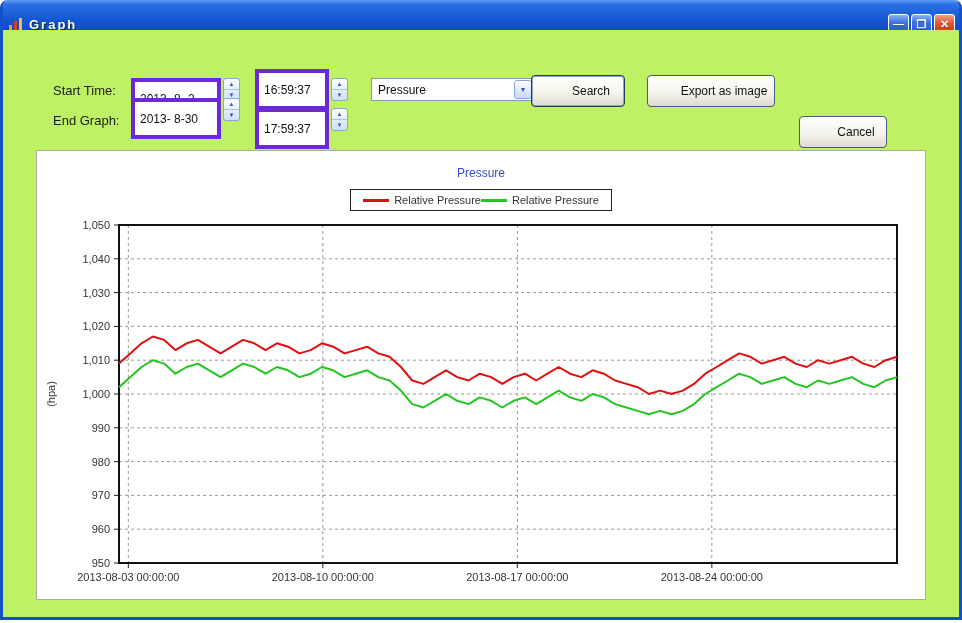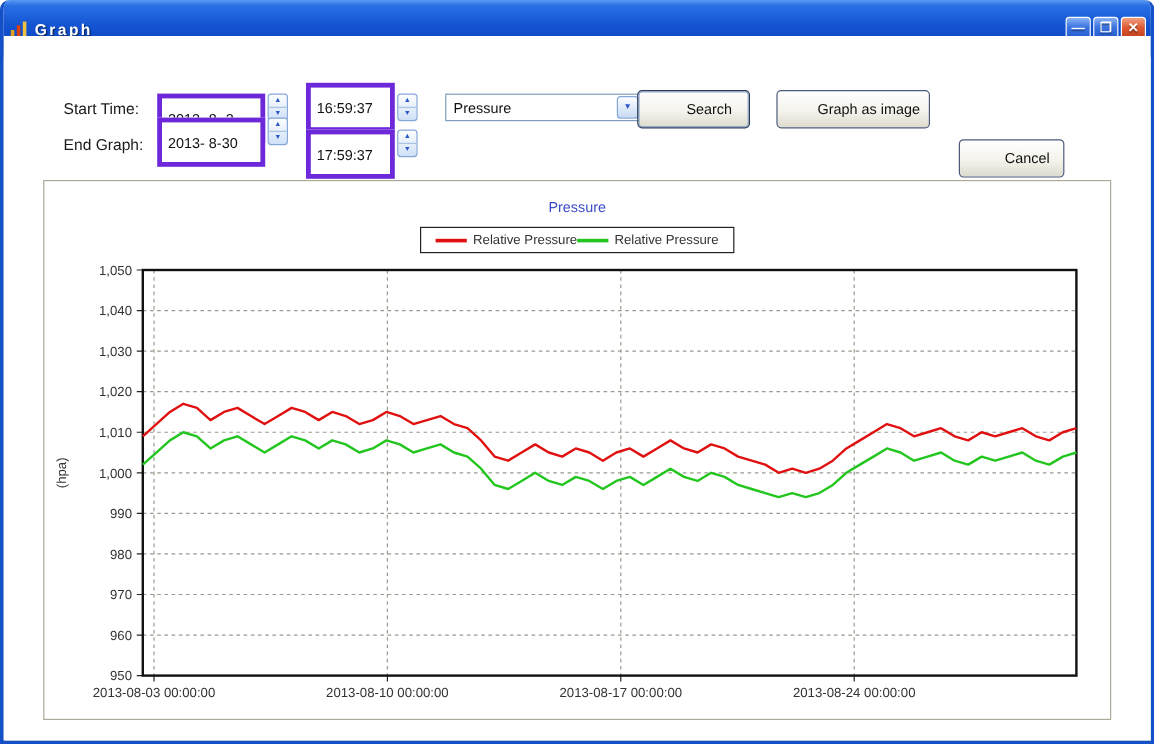--- a/index.html
+++ b/index.html
@@ -23,21 +23,21 @@
   }
   .win-buttons { display:flex; gap:2px; }
   .win-btn {
     width:21px; height:21px; border-radius:3px; border:1px solid #fff;
     color:#fff; font-size:11px; font-weight:bold; line-height:19px; text-align:center;
     cursor:default; text-shadow:0 1px 1px rgba(0,0,0,.4);
   }
   .win-btn.min, .win-btn.max { background:linear-gradient(180deg,#8ab2f4,#3c74e0 40%,#1d55cc); }
   .win-btn.close { background:linear-gradient(180deg,#f0a080,#dd5630 45%,#b83a16); }
 
-  .client { position:absolute; top:30px; left:0; right:0; bottom:0; background:#ffffff; }
+  .client { position:absolute; top:30px; left:0; right:0; bottom:0; background:#bef264; }
 
   
   .toolbar { position:absolute; top:0; left:0; right:0; height:118px; }
   .field-label { position:absolute; font-size:13px; color:#1a1a1a; }
   .lbl-start { left:50px; top:53px; }
   .lbl-end   { left:50px; top:83px; }
 
   .spin-group { position:absolute; display:flex; align-items:stretch; height:23px; }
   .sg-start-date { left:128px; top:48px; }
   .sg-start-time { left:252px; top:48px;align-items:center; }
@@ -156,21 +156,21 @@
           <div class="spin-btn">▼</div>
         </div>
       </div>
 
       <div class="combo">
         <span class="combo-value">Pressure</span>
         <span class="combo-btn">▼</span>
       </div>
 
       <button class="xp-button btn-search">Search</button>
-      <button class="xp-button btn-export">Graph as image</button>
+      <button class="xp-button btn-export">Export as image</button>
       <button class="xp-button btn-cancel">Cancel</button>
 
     </div>
 
     <div class="chart-panel">
       <div class="chart-title">Pressure</div>
 
       <div class="legend">
         <span class="legend-item">
           <span class="swatch" style="background: rgb(224, 16, 16);"></span>

